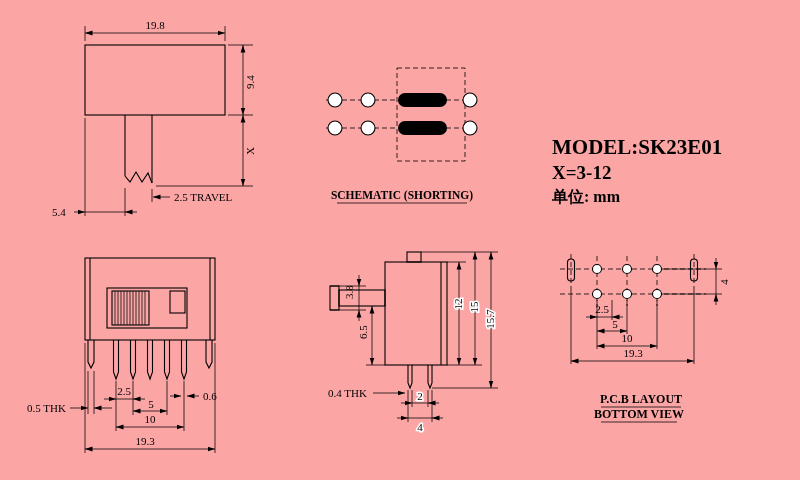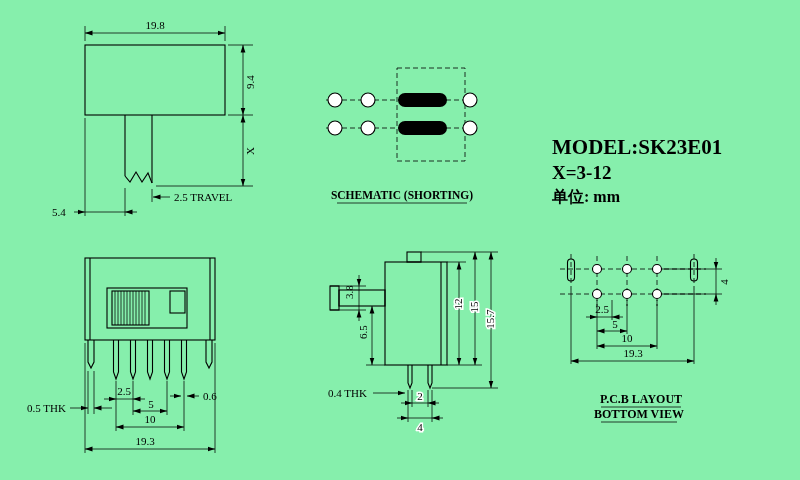--- a/index.html
+++ b/index.html
@@ -1,16 +1,16 @@
 <!DOCTYPE html>
 <html><head>
 <meta charset="utf-8">
 <style>
   html,body{margin:0;padding:0;background:#fff;}
-  #canvas{position:relative;width:800px;height:480px;background:#86efac;overflow:hidden;}
+  #canvas{position:relative;width:800px;height:480px;background:#fca5a5;overflow:hidden;}
   svg{position:absolute;left:0;top:0;}
   .ol{fill:none;stroke:#000;stroke-width:1.1;}
   .thin{fill:none;stroke:#000;stroke-width:0.75;}
   .dash{fill:none;stroke:#000;stroke-width:0.8;stroke-dasharray:5 3;}
   text{font-family:"Liberation Serif","DejaVu Serif",serif;fill:#000;}
   .dimtxt{font-size:11px;}
   .halo{paint-order:stroke;stroke:#fff;stroke-width:3px;}
   .lbl{font-size:12px;font-weight:bold;}
   .schlbl{font-size:11.5px;font-weight:bold;}
   .model1{font-size:21px;font-weight:bold;}

